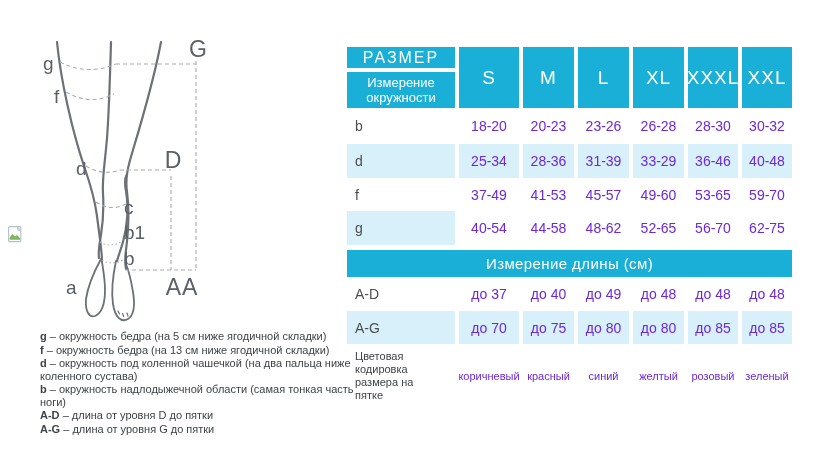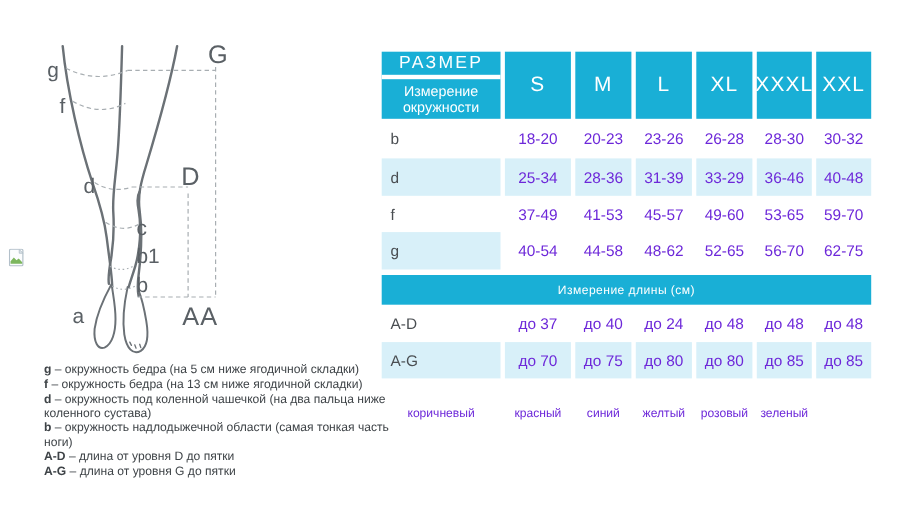--- a/index.html
+++ b/index.html
@@ -41,21 +41,21 @@
   .row-b  { height:36px; }
   .row-d  { height:34px; }
   .row-f  { height:33px; }
   .row-g  { height:34px; }
   .row-ad { height:34px; }
   .row-ag { height:33px; }
   .blue  { background:var(--lightblue); }
 
   .banner { margin-top:5px; height:27px; background:var(--teal);
             display:flex; align-items:center; justify-content:center;
-            color:#ffffff; font-size:11px; letter-spacing:.4px; }
+            color:#ffffff; font-size:15px; letter-spacing:.4px; }
 
   .row-color { height:64px; align-items:center; }
   .row-color .lbl { font-size:11.5px; line-height:13px; color:#3e4347;
                     align-items:center; }
   .row-color .lbl span { display:block; width:64px; }
   .row-color .cell { font-size:11px; }
 
   svg text { font-family:"Liberation Sans", sans-serif; }
 </style>
 </head>
@@ -181,37 +181,40 @@
       <div class="cell">56-70</div>
       <div class="cell">62-75</div>
     </div>
 
     <div class="banner">Измерение длины (см)</div>
 
     <div class="t-row row-ad">
       <div class="cell lbl">A-D</div>
       <div class="cell">до 37</div>
       <div class="cell">до 40</div>
-      <div class="cell">до 24</div>
+      <div class="cell">до 49</div>
       <div class="cell">до 48</div>
       <div class="cell">до 48</div>
       <div class="cell">до 48</div>
     </div>
 
     <div class="t-row row-ag">
       <div class="cell lbl blue">A-G</div>
       <div class="cell blue">до 70</div>
       <div class="cell blue">до 75</div>
       <div class="cell blue">до 80</div>
       <div class="cell blue">до 80</div>
       <div class="cell blue">до 85</div>
       <div class="cell blue">до 85</div>
     </div>
 
     <div class="t-row row-color">
+      <div class="cell lbl">
+          <span>Цветовая кодировка размера на пятке</span>
+        </div>
       <div class="cell">коричневый</div>
       <div class="cell">красный</div>
       <div class="cell">синий</div>
       <div class="cell">желтый</div>
       <div class="cell">розовый</div>
       <div class="cell">зеленый</div>
     </div>
 
   </div>
 </div>

